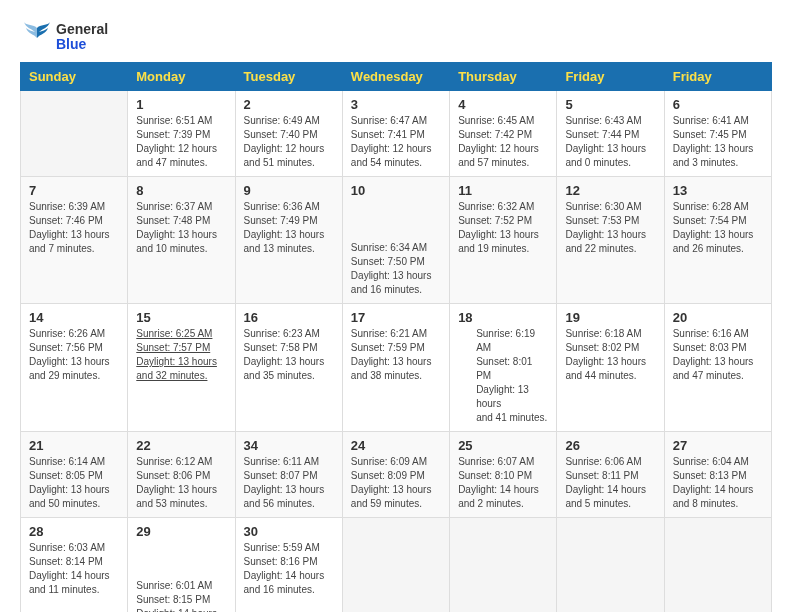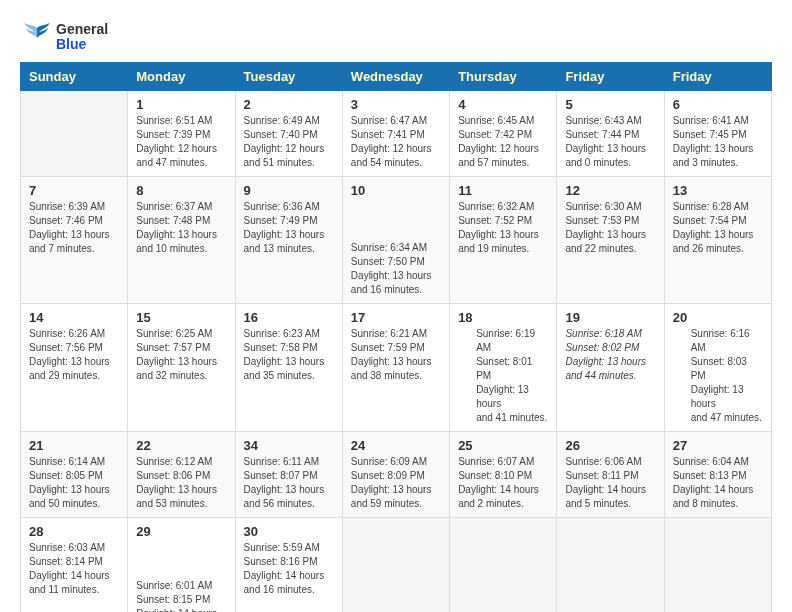--- a/index.html
+++ b/index.html
@@ -36,21 +36,21 @@
     .subtitle {
       font-size: 14px;
       color: #555;
     }
     .calendar-grid {
       width: 100%;
       border-collapse: collapse;
     }
     .calendar-grid th {
       background: #1a6faf;
-      color: #fef9c3;
+      color: #fde047;
       text-align: left;
       padding: 6px 8px;
       font-size: 13px;
       font-weight: bold;
       border: 1px solid #1a6faf;
     }
     .calendar-grid td {
       vertical-align: top;
       padding: 6px 8px;
       font-size: 10.5px;
@@ -221,21 +221,21 @@
         <tr>
           <td>
             <span class="day-number">14</span>
             <div class="day-info" style="white-space: pre-line;">Sunrise: 6:26 AM
 Sunset: 7:56 PM
 Daylight: 13 hours
 and 29 minutes.</div>
           </td>
           <td>
             <span class="day-number">15</span>
-            <div class="day-info" style="white-space: pre-line;">Sunrise: 6:25 AM
+            <div class="day-info" style="white-space: pre-line; text-decoration: underline;">Sunrise: 6:25 AM
 Sunset: 7:57 PM
 Daylight: 13 hours
 and 32 minutes.</div>
           </td>
           <td>
             <span class="day-number">16</span>
             <div class="day-info" style="white-space: pre-line;">Sunrise: 6:23 AM
 Sunset: 7:58 PM
 Daylight: 13 hours
 and 35 minutes.</div>
@@ -249,28 +249,28 @@
           </td>
           <td>
             <span class="day-number">18</span>
             <div class="day-info" style="white-space: pre-line; margin-left: 18px;">Sunrise: 6:19 AM
 Sunset: 8:01 PM
 Daylight: 13 hours
 and 41 minutes.</div>
           </td>
           <td>
             <span class="day-number">19</span>
-            <div class="day-info" style="white-space: pre-line; font-style: italic;">Sunrise: 6:18 AM
+            <div class="day-info" style="white-space: pre-line;">Sunrise: 6:18 AM
 Sunset: 8:02 PM
 Daylight: 13 hours
 and 44 minutes.</div>
           </td>
           <td>
             <span class="day-number">20</span>
-            <div class="day-info" style="white-space: pre-line; margin-left: 18px;">Sunrise: 6:16 AM
+            <div class="day-info" style="white-space: pre-line;">Sunrise: 6:16 AM
 Sunset: 8:03 PM
 Daylight: 13 hours
 and 47 minutes.</div>
           </td>
         </tr>
         <tr>
           <td>
             <span class="day-number">21</span>
             <div class="day-info" style="white-space: pre-line;">Sunrise: 6:14 AM
 Sunset: 8:05 PM

